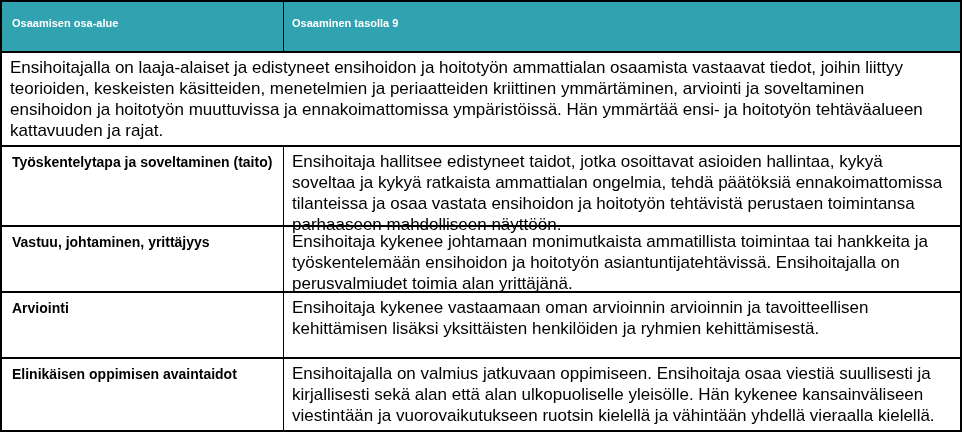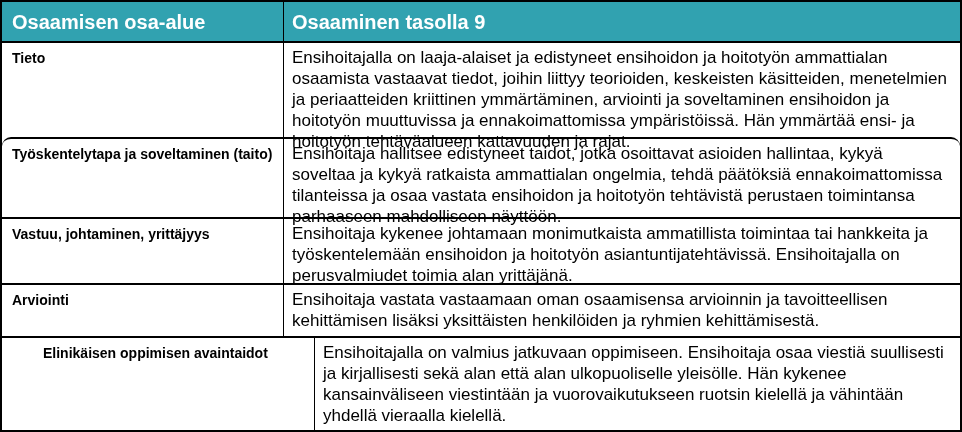--- a/index.html
+++ b/index.html
@@ -22,44 +22,44 @@
     display: flex;
     box-sizing: border-box;
     border-top: 2px solid #000000;
   }
   .row.header-row {
     border-top: none;
     background: #31a2b0;
     height: 52px;
   }
   .r1 { height: 96px; }
-  .r2 { height: 80px; border-radius: 9px; }
+  .r2 { height: 80px; }
   .r3 { height: 66px; }
   .r4 { height: 70px; }
-  .r5 { flex: 1; padding-left: 31px; }
+  .r5 { flex: 1; }
   .cell-left {
     width: 282px;
     flex-shrink: 0;
     box-sizing: border-box;
     border-right: 1px solid #000000;
     padding: 5px 10px 5px 10px;
   }
   .cell-right {
     flex: 1;
     box-sizing: border-box;
     padding: 4px 10px 4px 8px;
   }
   .header-row .cell-left,
   .header-row .cell-right {
     padding-top: 11px;
   }
   .th-text {
     color: #ffffff;
     font-weight: bold;
-    font-size: 20px;
+    font-size: 11px;
     line-height: 18px;
   }
   .area-label {
     color: #000000;
     font-weight: bold;
     font-size: 14px;
     line-height: 21px;
   }
   .desc-text {
     color: #000000;
@@ -75,23 +75,20 @@
   <div class="row header-row">
     <div class="cell-left">
       <span class="th-text">Osaamisen osa-alue</span>
     </div>
     <div class="cell-right">
       <span class="th-text">Osaaminen tasolla 9</span>
     </div>
   </div>
 
   <div class="row r1">
-    <div class="cell-left">
-      <span class="area-label">Tieto</span>
-    </div>
     <div class="cell-right">
       <span class="desc-text">Ensihoitajalla on laaja-alaiset ja edistyneet ensihoidon ja hoitotyön ammattialan osaamista vastaavat tiedot, joihin liittyy teorioiden, keskeisten käsitteiden, menetelmien ja periaatteiden kriittinen ymmärtäminen, arviointi ja soveltaminen ensihoidon ja hoitotyön muuttuvissa ja ennakoimattomissa ympäristöissä. Hän ymmärtää ensi- ja hoitotyön tehtäväalueen kattavuuden ja rajat.</span>
     </div>
   </div>
 
   <div class="row r2">
     <div class="cell-left">
       <span class="area-label">Työskentelytapa ja soveltaminen (taito)</span>
     </div>
     <div class="cell-right">
@@ -106,21 +103,21 @@
     <div class="cell-right">
       <span class="desc-text">Ensihoitaja kykenee johtamaan monimutkaista ammatillista toimintaa tai hankkeita ja työskentelemään ensihoidon ja hoitotyön asiantuntijatehtävissä. Ensihoitajalla on perusvalmiudet toimia alan yrittäjänä.</span>
     </div>
   </div>
 
   <div class="row r4">
     <div class="cell-left">
       <span class="area-label">Arviointi</span>
     </div>
     <div class="cell-right">
-      <span class="desc-text">Ensihoitaja vastata vastaamaan oman osaamisensa arvioinnin ja tavoitteellisen kehittämisen lisäksi yksittäisten henkilöiden ja ryhmien kehittämisestä.</span>
+      <span class="desc-text">Ensihoitaja kykenee vastaamaan oman arvioinnin arvioinnin ja tavoitteellisen kehittämisen lisäksi yksittäisten henkilöiden ja ryhmien kehittämisestä.</span>
     </div>
   </div>
 
   <div class="row r5">
     <div class="cell-left">
       <span class="area-label">Elinikäisen oppimisen avaintaidot</span>
     </div>
     <div class="cell-right">
       <span class="desc-text">Ensihoitajalla on valmius jatkuvaan oppimiseen. Ensihoitaja osaa viestiä suullisesti ja kirjallisesti sekä alan että alan ulkopuoliselle yleisölle. Hän kykenee kansainväliseen viestintään ja vuorovaikutukseen ruotsin kielellä ja vähintään yhdellä vieraalla kielellä.</span>
     </div>

